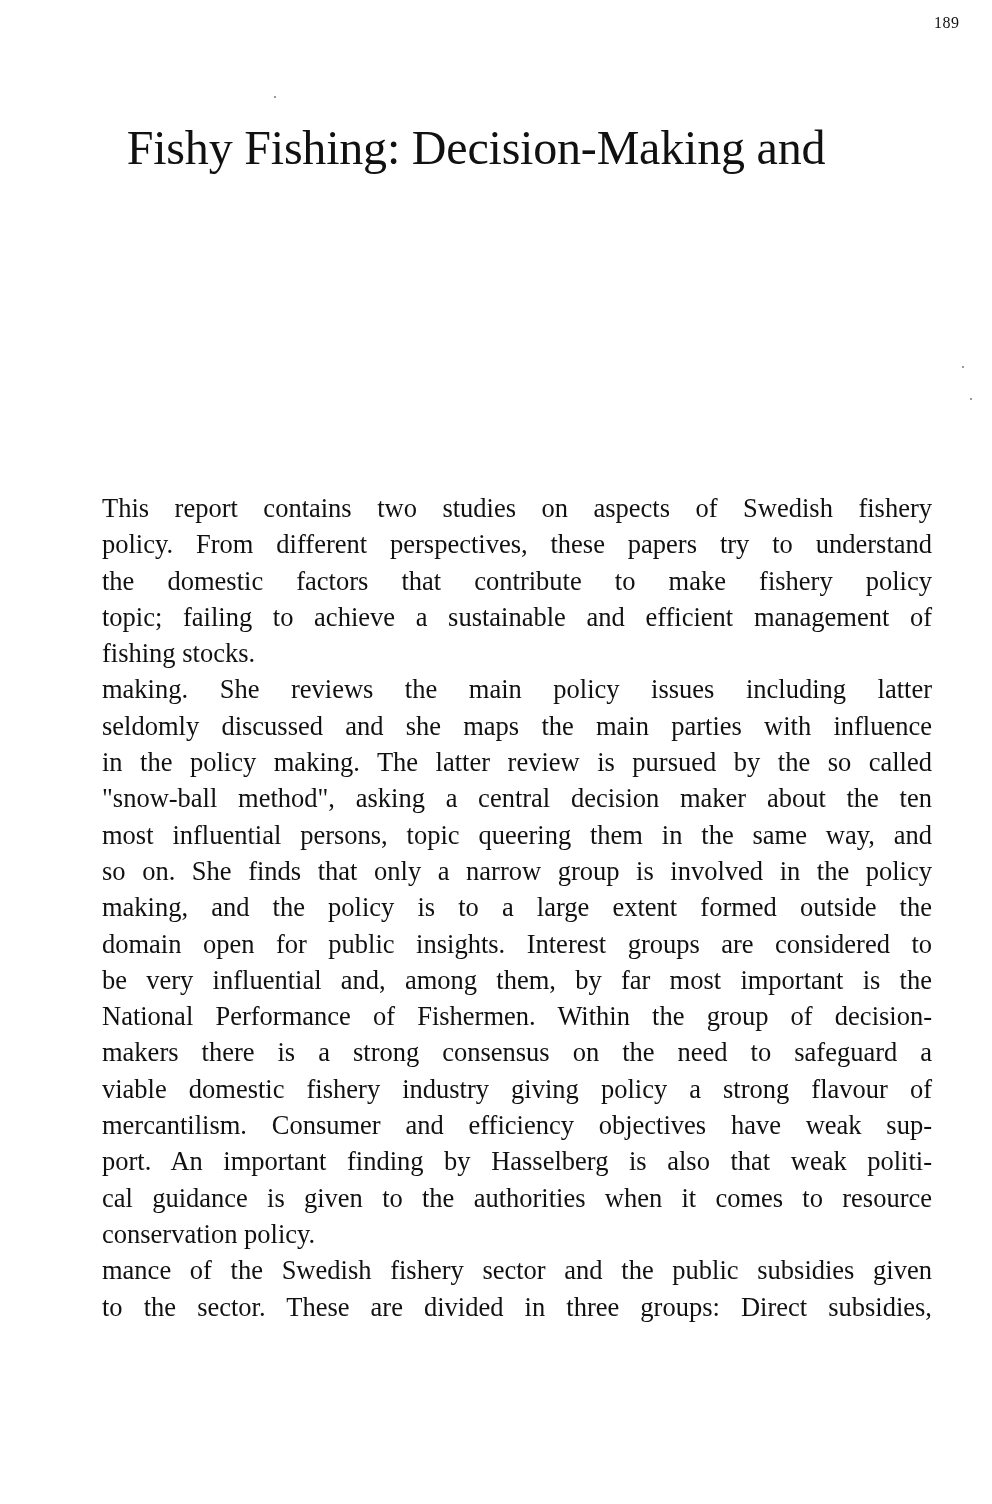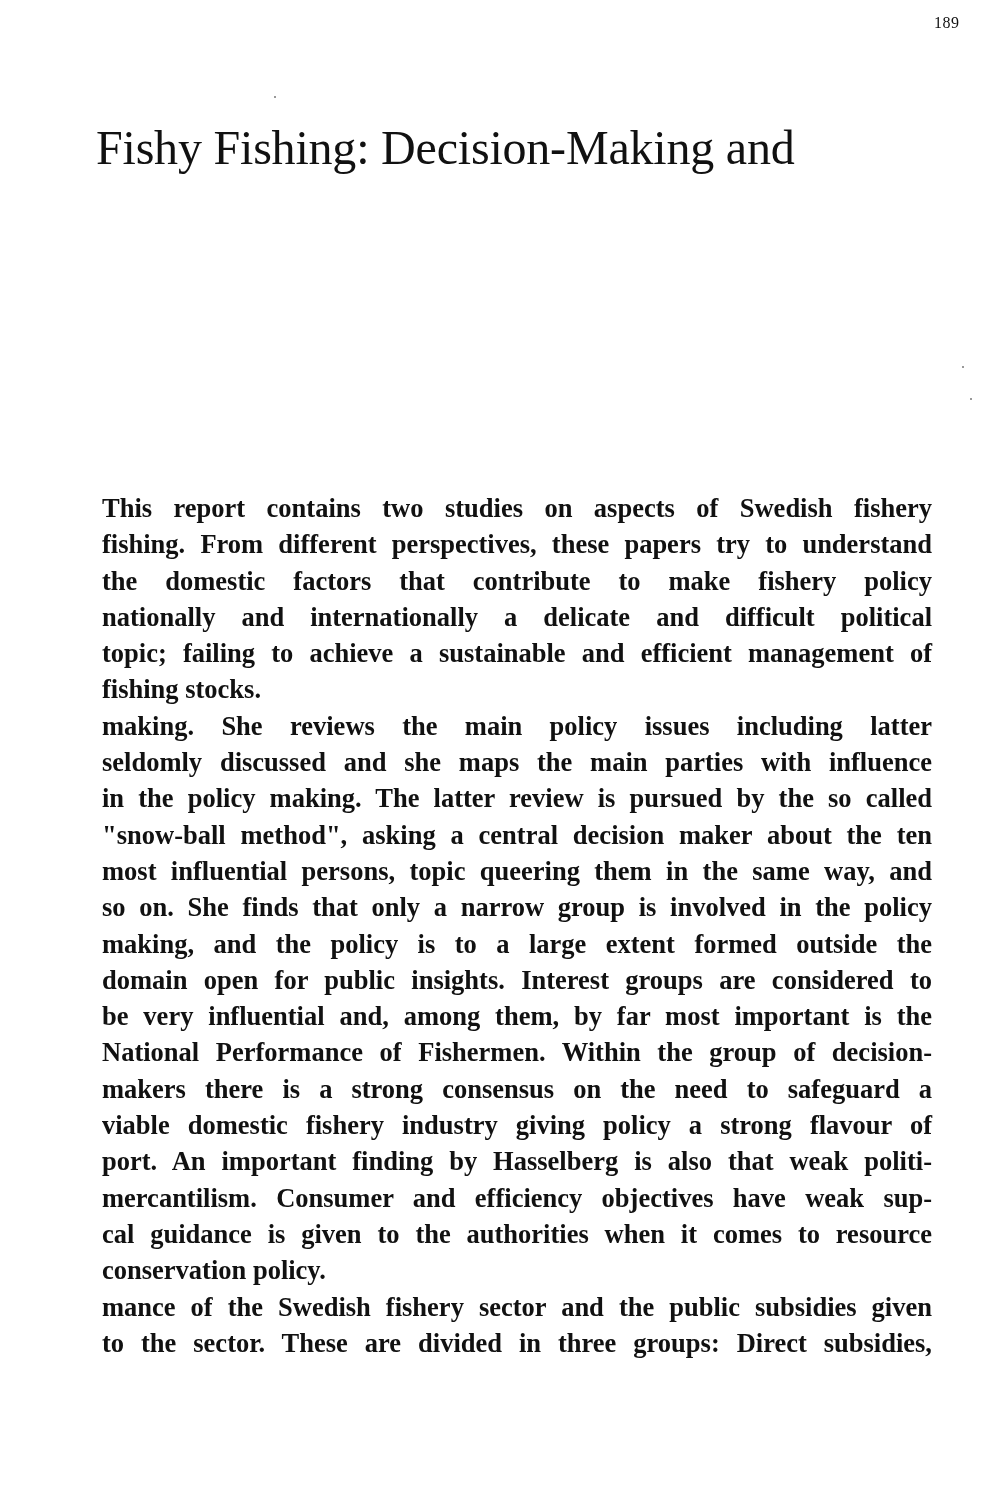--- a/index.html
+++ b/index.html
@@ -1,63 +1,62 @@
 <!DOCTYPE html>
 <html><head>
 <meta charset="utf-8">
 <style>
   html, body { margin: 0; padding: 0; background: #ffffff; }
   body { width: 992px; height: 1504px; position: relative; overflow: hidden;
          font-family: "Liberation Serif", "DejaVu Serif", serif; color: #111; }
   .page-number { position: absolute; top: 14px; left: 934px; font-size: 16px; letter-spacing: 0.5px; }
   .title { position: absolute; top: 122px; left: 96px; width: 760px; margin: 0;
            font-weight: normal; font-size: 48px; line-height: 51px; letter-spacing: -0.2px; }
-  .title .tline { display: block; white-space: nowrap; }
+  .title .tline { display: block; white-space: nowrap; text-align: center; }
   .body { position: absolute; top: 490px; left: 102px; width: 830px; font-size: 26.5px; }
-  .para { margin: 0; font-weight: bold; }
+  .para { margin: 0; }
   .line { display: block; height: 36.3px; line-height: 36.3px; white-space: nowrap; overflow: visible;
           text-align: justify; text-align-last: justify; }
   .line.last { text-align-last: left; }
   .line.indent { padding-left: 44px; }
   .speck { position: absolute; width: 2px; height: 2px; background: #777; border-radius: 1px; }
 </style>
 </head>
 <body>
 
 <div>
   <div class="page-number">189</div>
 
   <h1 class="title">
     <span class="tline">Fishy Fishing: Decision-Making and</span>
   </h1>
 
   <div class="body">
     <p class="para">
       <span class="line">This report contains two studies on aspects of Swedish fishery</span>
-      <span class="line">fishing. From different perspectives, these papers try to understand</span>
+      <span class="line">policy. From different perspectives, these papers try to understand</span>
       <span class="line">the domestic factors that contribute to make fishery policy</span>
-      <span class="line">nationally and internationally a delicate and difficult political</span>
       <span class="line">topic; failing to achieve a sustainable and efficient management of</span>
       <span class="line last">fishing stocks.</span>
     </p>
     <p class="para">
       <span class="line">making. She reviews the main policy issues including latter</span>
       <span class="line">seldomly discussed and she maps the main parties with influence</span>
       <span class="line">in the policy making. The latter review is pursued by the so called</span>
       <span class="line">"snow-ball method", asking a central decision maker about the ten</span>
       <span class="line">most influential persons, topic queering them in the same way, and</span>
       <span class="line">so on. She finds that only a narrow group is involved in the policy</span>
       <span class="line">making, and the policy is to a large extent formed outside the</span>
       <span class="line">domain open for public insights. Interest groups are considered to</span>
       <span class="line">be very influential and, among them, by far most important is the</span>
       <span class="line">National Performance of Fishermen. Within the group of decision-</span>
       <span class="line">makers there is a strong consensus on the need to safeguard a</span>
       <span class="line">viable domestic fishery industry giving policy a strong flavour of</span>
+      <span class="line">mercantilism. Consumer and efficiency objectives have weak sup-</span>
       <span class="line">port. An important finding by Hasselberg is also that weak politi-</span>
-      <span class="line">mercantilism. Consumer and efficiency objectives have weak sup-</span>
       <span class="line">cal guidance is given to the authorities when it comes to resource</span>
       <span class="line last">conservation policy.</span>
     </p>
     <p class="para">
       <span class="line">mance of the Swedish fishery sector and the public subsidies given</span>
       <span class="line">to the sector. These are divided in three groups: Direct subsidies,</span>
     </p>
   </div>
 
   <div class="speck" style="top:96px;left:274px;"></div>

